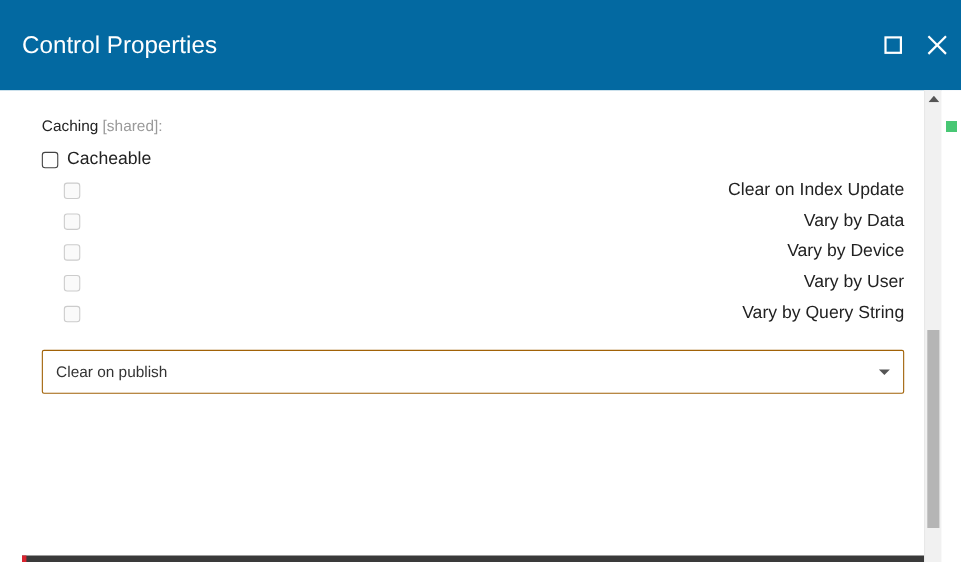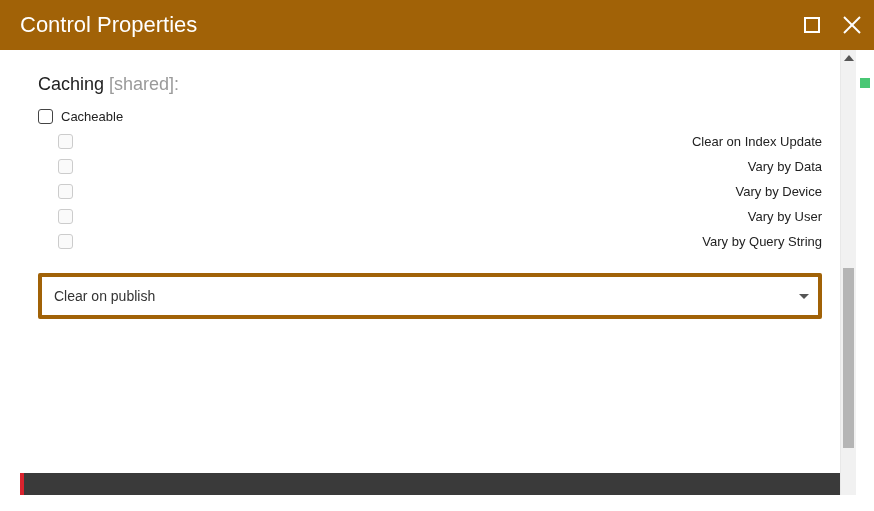--- a/index.html
+++ b/index.html
@@ -11,23 +11,23 @@
       font-family: "Segoe UI", Arial, sans-serif;
       font-size: 14px;
       color: #222;
       background: #fff;
       width: 874px;
       height: 511px;
       overflow: hidden;
       position: relative;
     }
     .header {
-      background: #a16207;
+      background: #0369a1;
       color: #fff;
-      height: 50px;
+      height: 82px;
       display: flex;
       align-items: center;
       padding: 0 20px;
       position: relative;
     }
     .header-title {
       font-size: 22px;
       font-weight: 400;
     }
     .header-actions {
@@ -60,21 +60,21 @@
     .main-panel {
       flex: 1;
       padding: 24px 18px 0 38px;
       position: relative;
       overflow: hidden;
     }
     .field-group {
       margin-bottom: 24px;
     }
     .field-label {
-      font-size: 18px;
+      font-size: 14px;
       color: #222;
       margin-bottom: 14px;
     }
     .field-label .meta {
       color: #9a9a9a;
     }
     .checkbox-row {
       display: flex;
       align-items: center;
       gap: 8px;
@@ -91,30 +91,30 @@
       border-radius: 3px;
       background: #fff;
       display: inline-block;
       flex-shrink: 0;
     }
     .cb.disabled {
       border-color: #ccc;
       background: #fafafa;
     }
     .cb-label {
-      font-size: 13px;
+      font-size: 16px;
       color: #222;
     }
     .select-wrap {
       position: relative;
       margin-top: 10px;
     }
     .select {
       width: 100%;
-      border: 4px solid #a16207;
+      border: 1px solid #a16207;
       border-radius: 2px;
       padding: 11px 36px 11px 12px;
       font-size: 14px;
       background: #fff;
       color: #333;
       cursor: pointer;
       position: relative;
     }
     .select-caret {
       position: absolute;

